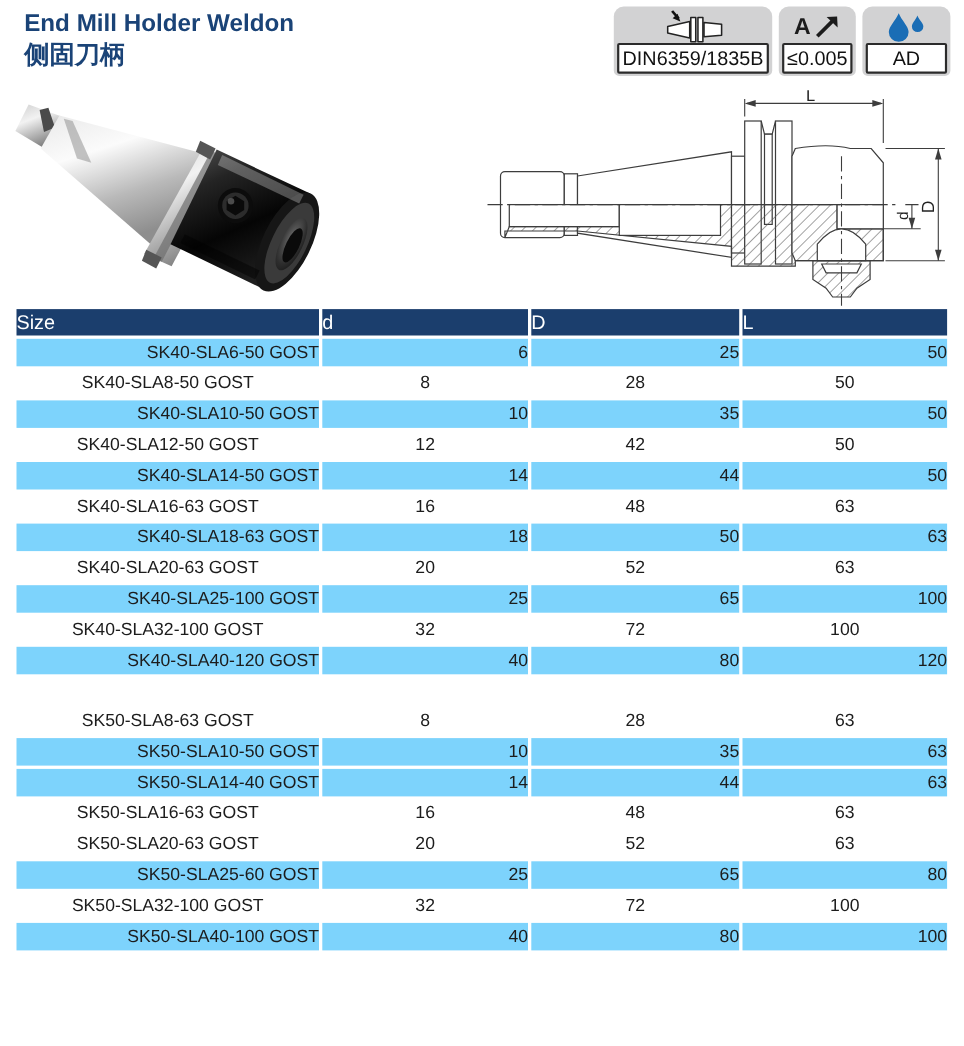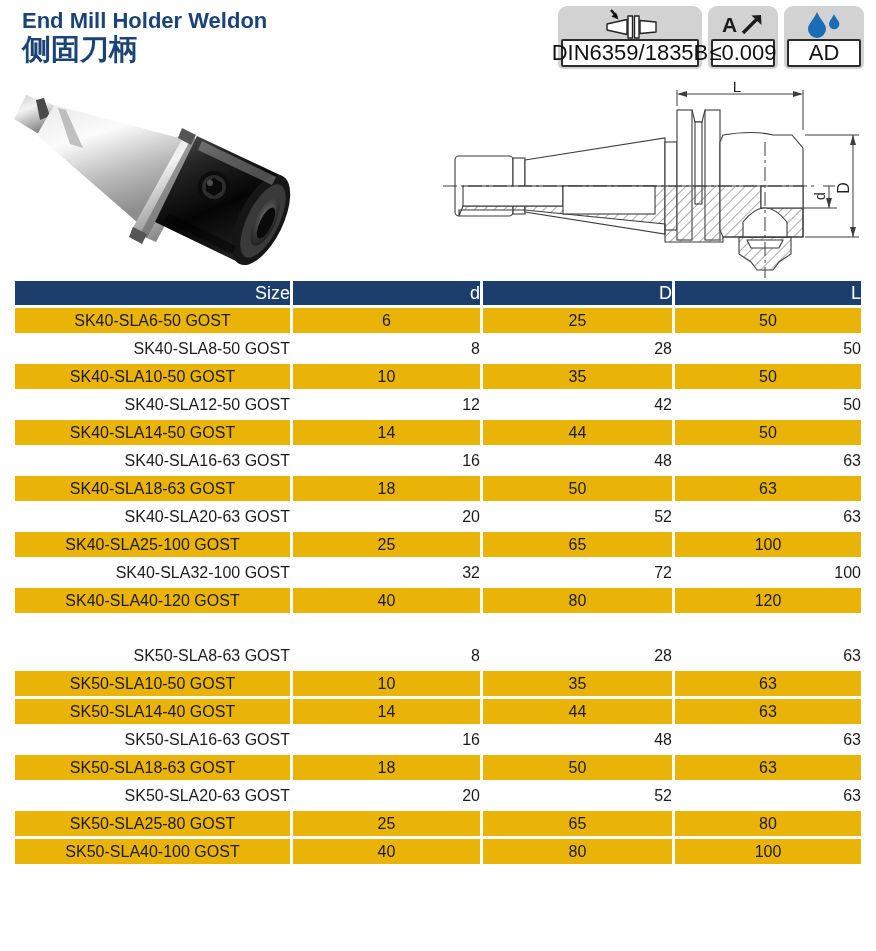--- a/index.html
+++ b/index.html
@@ -2,47 +2,47 @@
 <html><head>
 <meta charset="utf-8">
 <style>
   html,body{margin:0;padding:0;background:#fff;}
   #page{position:relative;width:876px;height:951px;background:#fff;overflow:hidden;
         font-family:"Liberation Sans",sans-serif;}
 
   
   .title{position:absolute;left:22px;top:8px;color:#1a4377;font-weight:bold;}
   .title .en{font-size:22px;line-height:26px;}
-  .title .zh{font-size:29px;line-height:30px;font-family:Liberation Serif, serif;}
+  .title .zh{font-size:23px;line-height:30px;}
 
   .badges{position:absolute;left:558px;top:6px;display:flex;gap:6px;}
   .badge{position:relative;background:#d2d2d3;border-radius:9px 9px 5px 5px;height:63px;
          box-sizing:border-box;}
   .badge .icon-zone{height:37px;display:flex;align-items:center;justify-content:center;gap:3px;}
   .badge .label{position:absolute;left:3px;right:3px;bottom:2px;height:24px;background:#fff;
                 border:2px solid #2b2b2b;border-radius:2px;display:flex;align-items:center;
-                justify-content:center;font-size:22px;color:#111;white-space:nowrap;}
+                justify-content:center;font-size:18px;color:#111;white-space:nowrap;}
   .badge.b1{width:144px;}
   .badge.b2{width:70px;}
   .badge.b3{width:80px;}
   .icon-a{font-size:21px;font-weight:bold;color:#1c1c1c;line-height:1;}
 
   
   .photo-wrap{position:absolute;left:10px;top:84px;width:312px;height:188px;}
   .drawing-wrap{position:absolute;left:443px;top:82px;width:430px;height:200px;}
 
   
   table.spec{position:absolute;left:12px;top:278px;width:852px;border-collapse:separate;
              border-spacing:3px 3px;table-layout:fixed;}
   table.spec th{background:#1b3e6d;color:#fff;font-weight:normal;font-size:18px;height:24px;
-                padding:0;text-align:right;}
+                padding:0;text-align:left;}
   table.spec td{font-size:16px;color:#1c1c1c;height:25px;padding:0;text-align:center;
                 overflow:hidden;white-space:nowrap;}
-  tr.alt td{background:#eab308;}
-  tr.plain td{background:#ffffff;text-align:right;}
+  tr.alt td{background:#7dd3fc;text-align:right;}
+  tr.plain td{background:#ffffff;}
   tr.spacer td{background:#ffffff;height:24px;}
 </style>
 </head>
 <body>
 
 <div id="page">
 
   <div class="title">
     <div class="en">End Mill Holder Weldon</div>
     <div class="zh">侧固刀柄</div>
@@ -66,21 +66,21 @@
     </div>
 
     <div class="badge b2">
       <div class="icon-zone">
         <span class="icon-a">A</span>
         <svg width="24" height="22" viewBox="0 0 24 22">
           <line x1="3" y1="19" x2="17" y2="5" stroke="#1c1c1c" stroke-width="3.4"></line>
           <polygon points="21,1 21.5,11 11.5,1.5" fill="#1c1c1c"></polygon>
         </svg>
       </div>
-      <div class="label">≤0.009</div>
+      <div class="label">≤0.005</div>
     </div>
 
     <div class="badge b3">
       <div class="icon-zone">
         <svg width="40" height="30" viewBox="0 0 40 30">
           <path d="M13 2 C10 9 4 14 4 19 a9 9 0 0 0 18 0 C22 14 16 9 13 2 Z" fill="#1a6db5"></path>
           <path d="M30 4 C28.3 8.2 25 11 25 14 a5.2 5.2 0 0 0 10.4 0 C35.4 11 31.7 8.2 30 4 Z" fill="#1a6db5"></path>
         </svg>
       </div>
       <div class="label">AD</div>
@@ -309,37 +309,37 @@
           <td>14</td>
           <td>44</td>
           <td>63</td>
         </tr>
         <tr class="plain">
           <td>SK50-SLA16-63 GOST</td>
           <td>16</td>
           <td>48</td>
           <td>63</td>
         </tr>
-        <tr class="alt">
-          <td>SK50-SLA18-63 GOST</td>
-          <td>18</td>
-          <td>50</td>
-          <td>63</td>
-        </tr>
         <tr class="plain">
           <td>SK50-SLA20-63 GOST</td>
           <td>20</td>
           <td>52</td>
           <td>63</td>
         </tr>
         <tr class="alt">
-          <td>SK50-SLA25-80 GOST</td>
+          <td>SK50-SLA25-60 GOST</td>
           <td>25</td>
           <td>65</td>
           <td>80</td>
+        </tr>
+        <tr class="plain">
+          <td>SK50-SLA32-100 GOST</td>
+          <td>32</td>
+          <td>72</td>
+          <td>100</td>
         </tr>
         <tr class="alt">
           <td>SK50-SLA40-100 GOST</td>
           <td>40</td>
           <td>80</td>
           <td>100</td>
         </tr>
       </tbody>
   </table>
 

